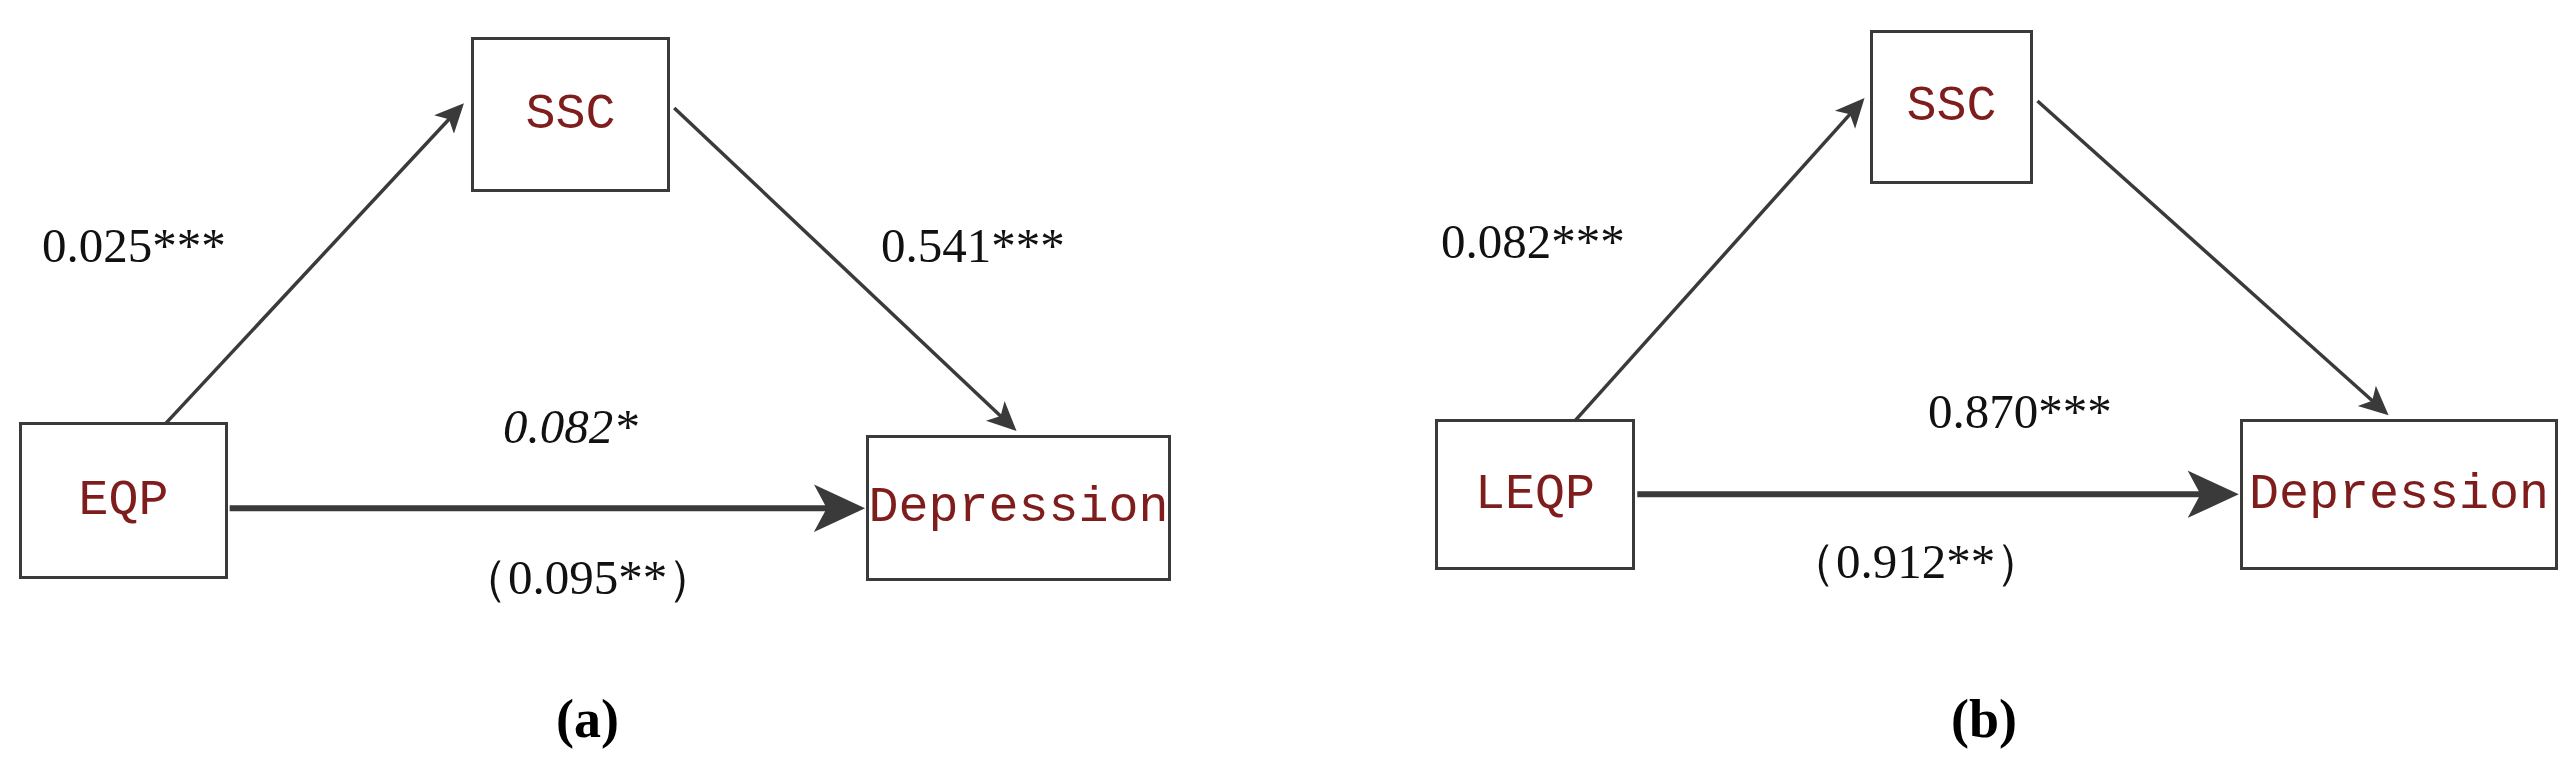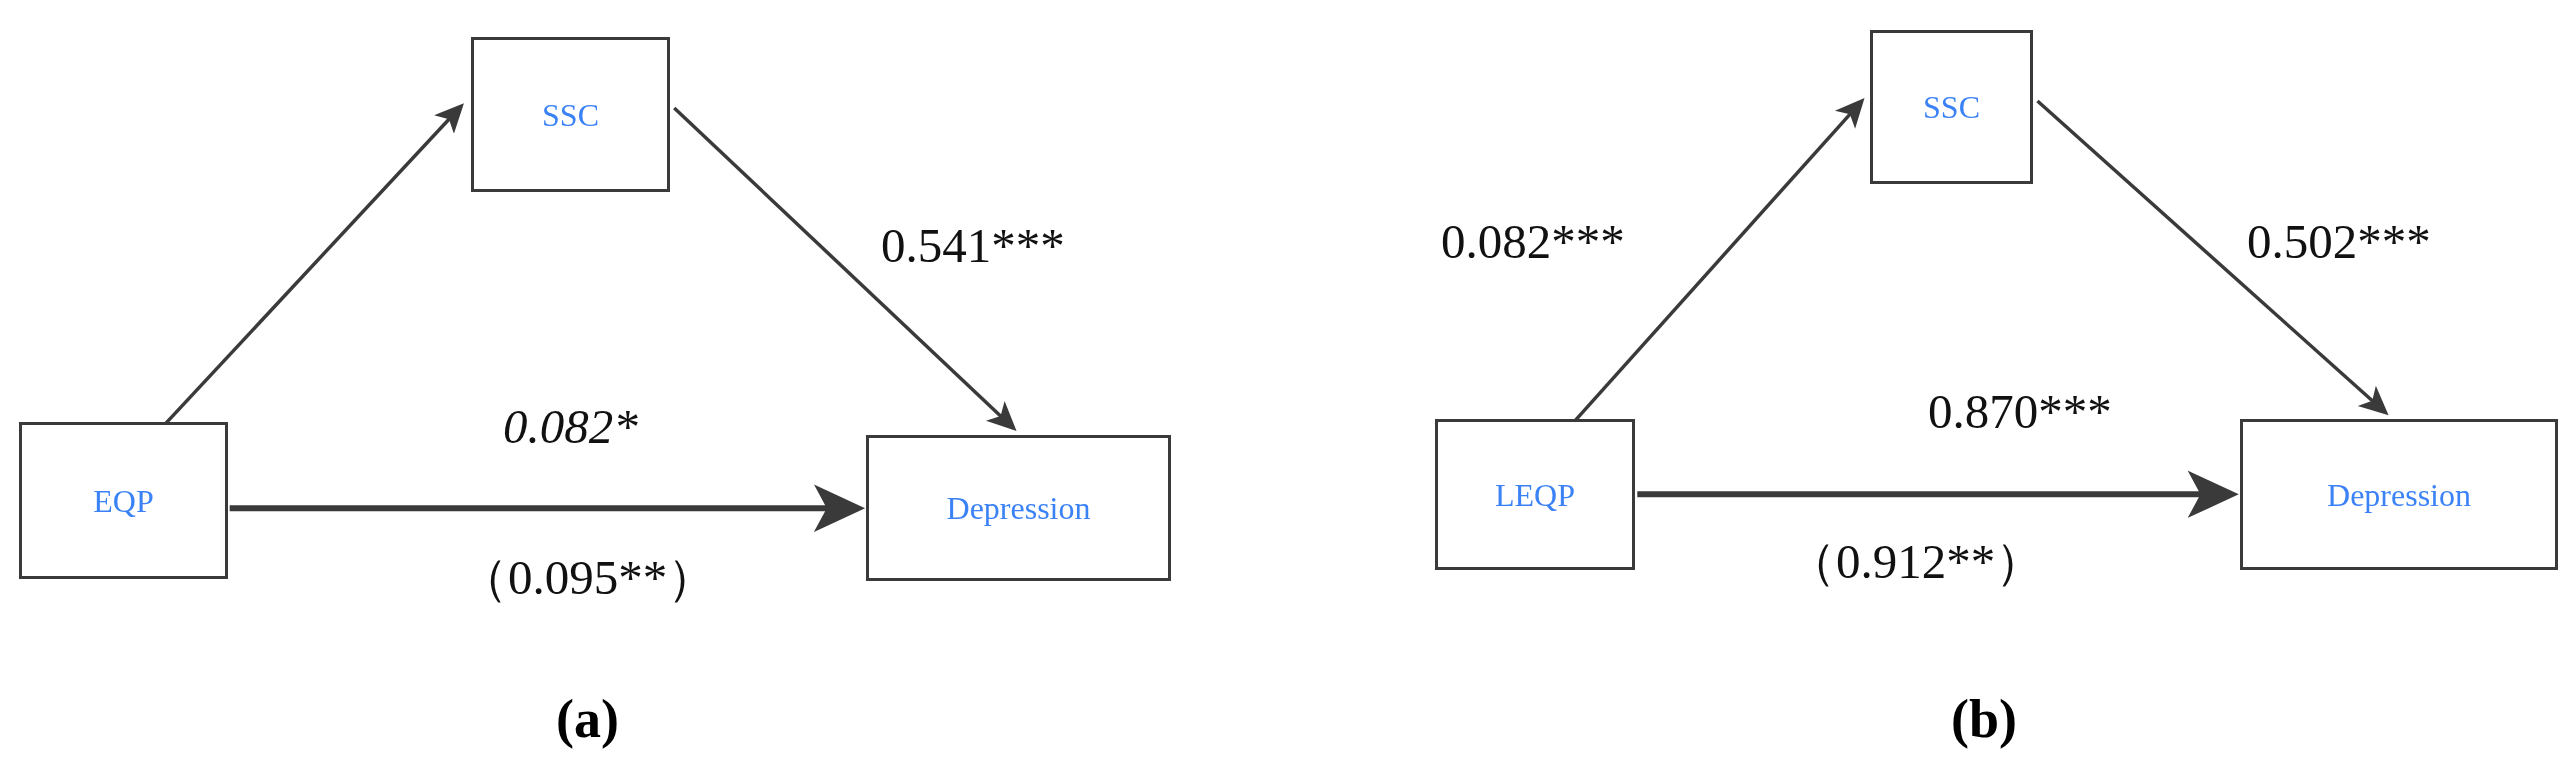--- a/index.html
+++ b/index.html
@@ -19,23 +19,23 @@
     position: absolute;
     box-sizing: border-box;
     border: 3.5px solid #3a3a3a;
     background: #ffffff;
     display: flex;
     align-items: center;
     justify-content: center;
     z-index: 3;
   }
   .node-label {
-    font-family: Liberation Serif, serif;
-    font-size: 32px;
-    color: #3b82f6;
+    font-family: Liberation Mono, monospace;
+    font-size: 50px;
+    color: #7f1d1d;
     line-height: 1;
     white-space: nowrap;
   }
   .edge-label {
     position: absolute;
     font-family: "Liberation Serif", "DejaVu Serif", serif;
     font-size: 49px;
     color: #111111;
     white-space: nowrap;
     z-index: 4;
@@ -89,20 +89,21 @@
   </div>
 
   <div class="node-box" style="left:19px; top:422px; width:209px; height:157px;">
     <span class="node-label">EQP</span>
   </div>
 
   <div class="node-box" style="left:866px; top:435px; width:305px; height:146px;">
     <span class="node-label">Depression</span>
   </div>
 
+  <div class="edge-label" style="left:42px; top:217px;">0.025***</div>
 
   <div class="edge-label" style="left:881px; top:217px;">0.541***</div>
 
   <div class="edge-label" style="left:503px; top:398px;font-style:italic;">0.082*</div>
 
   <div class="edge-label" style="left:459px; top:545px;">（0.095**）</div>
 
   <div class="panel-caption" style="left:556px; top:688px;">(a)</div>
 
   <div class="node-box" style="left:1870px; top:30px; width:163px; height:154px;">
@@ -112,21 +113,20 @@
   <div class="node-box" style="left:1435px; top:419px; width:200px; height:151px;">
     <span class="node-label">LEQP</span>
   </div>
 
   <div class="node-box" style="left:2240px; top:419px; width:318px; height:151px;">
     <span class="node-label">Depression</span>
   </div>
 
   <div class="edge-label" style="left:1441px; top:213px;">0.082***</div>
 
-  <div class="edge-label" style="left:2247px; top:213px;">0.502***</div>
 
   <div class="edge-label" style="left:1928px; top:383px;">0.870***</div>
 
   <div class="edge-label" style="left:1787px; top:529px;">（0.912**）</div>
 
   <div class="panel-caption" style="left:1951px; top:688px;">(b)</div>
 
 </div>
 
 

